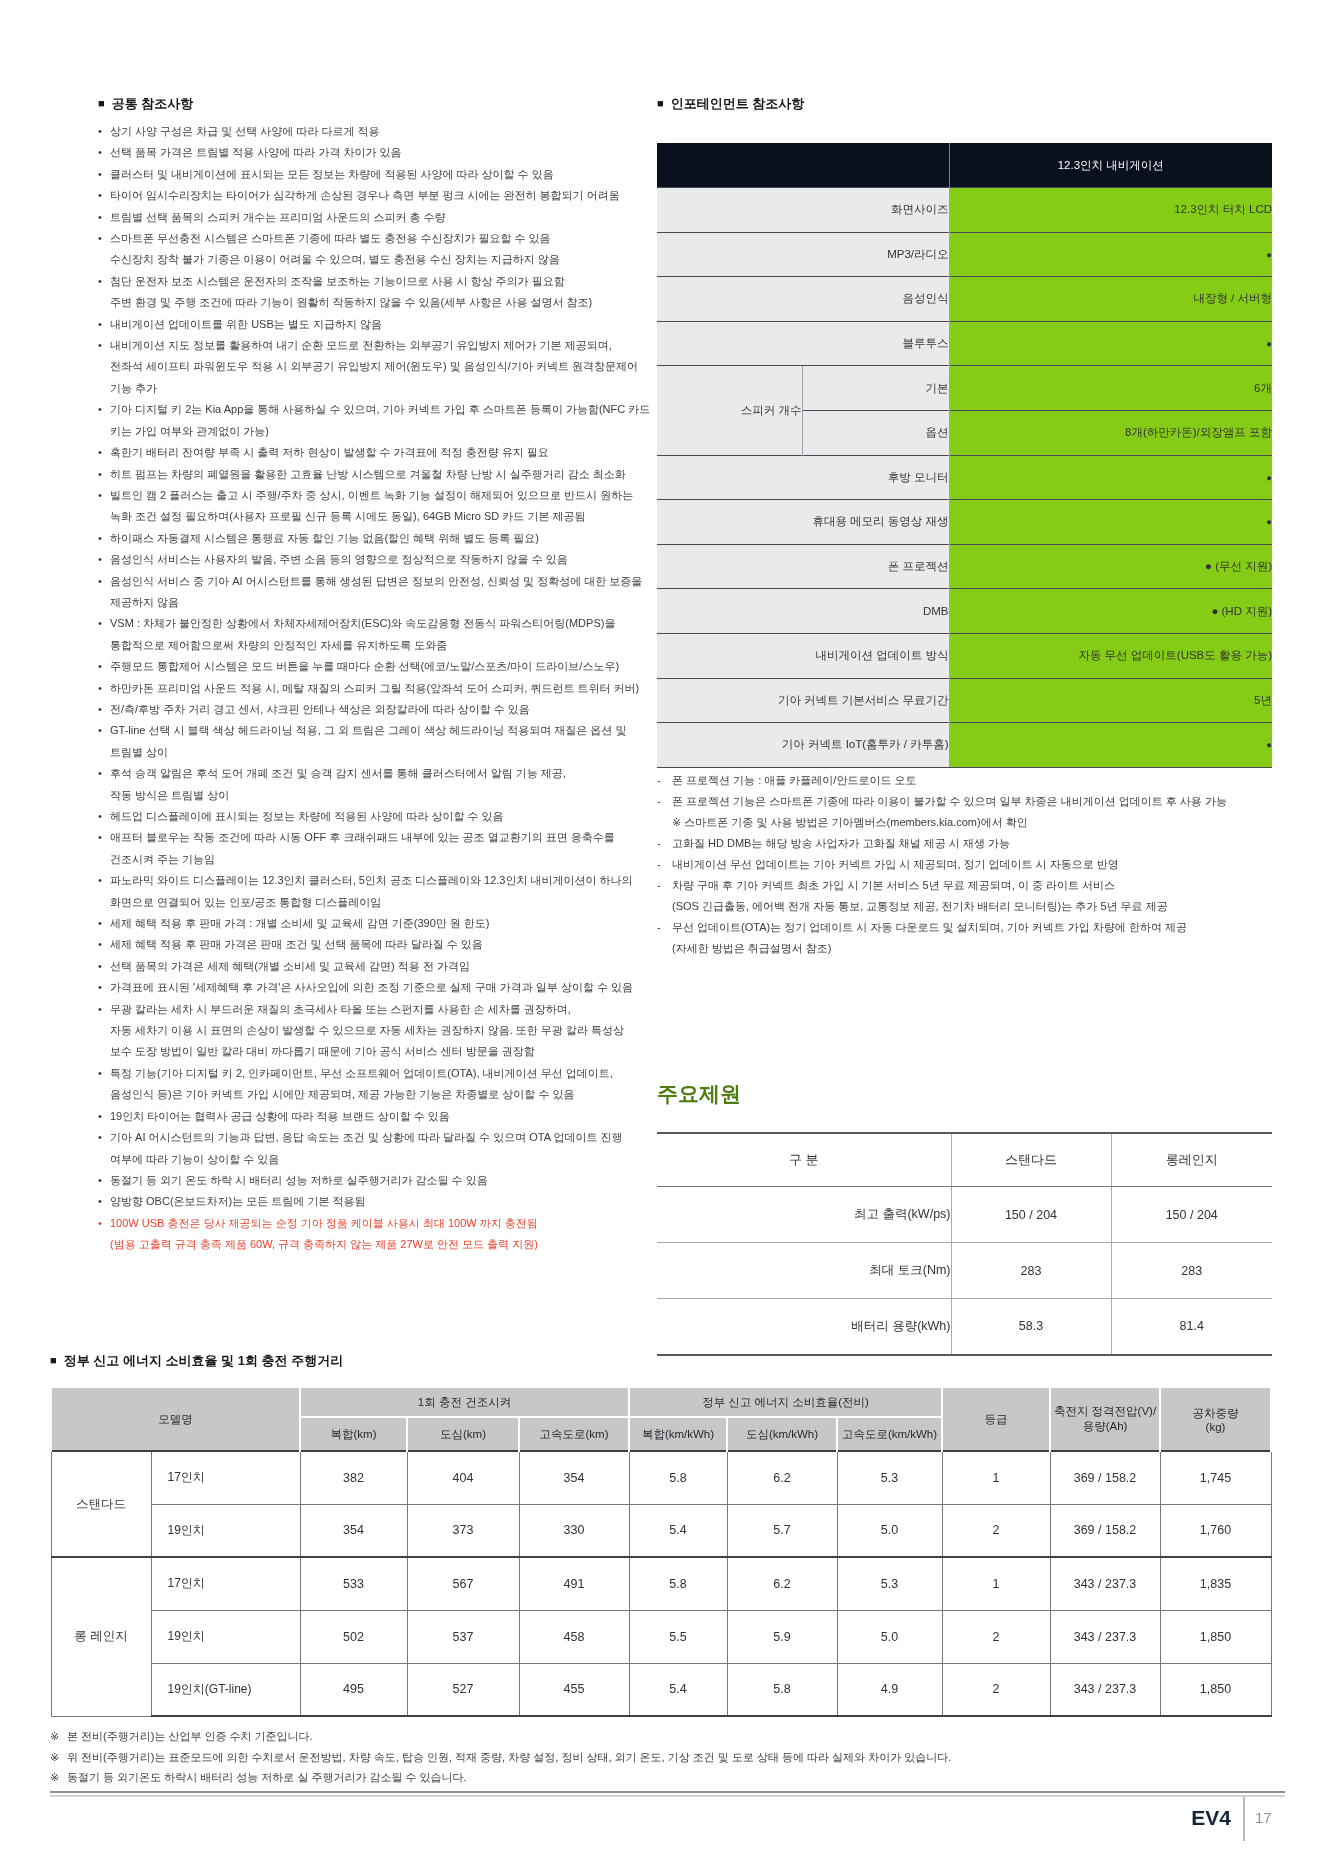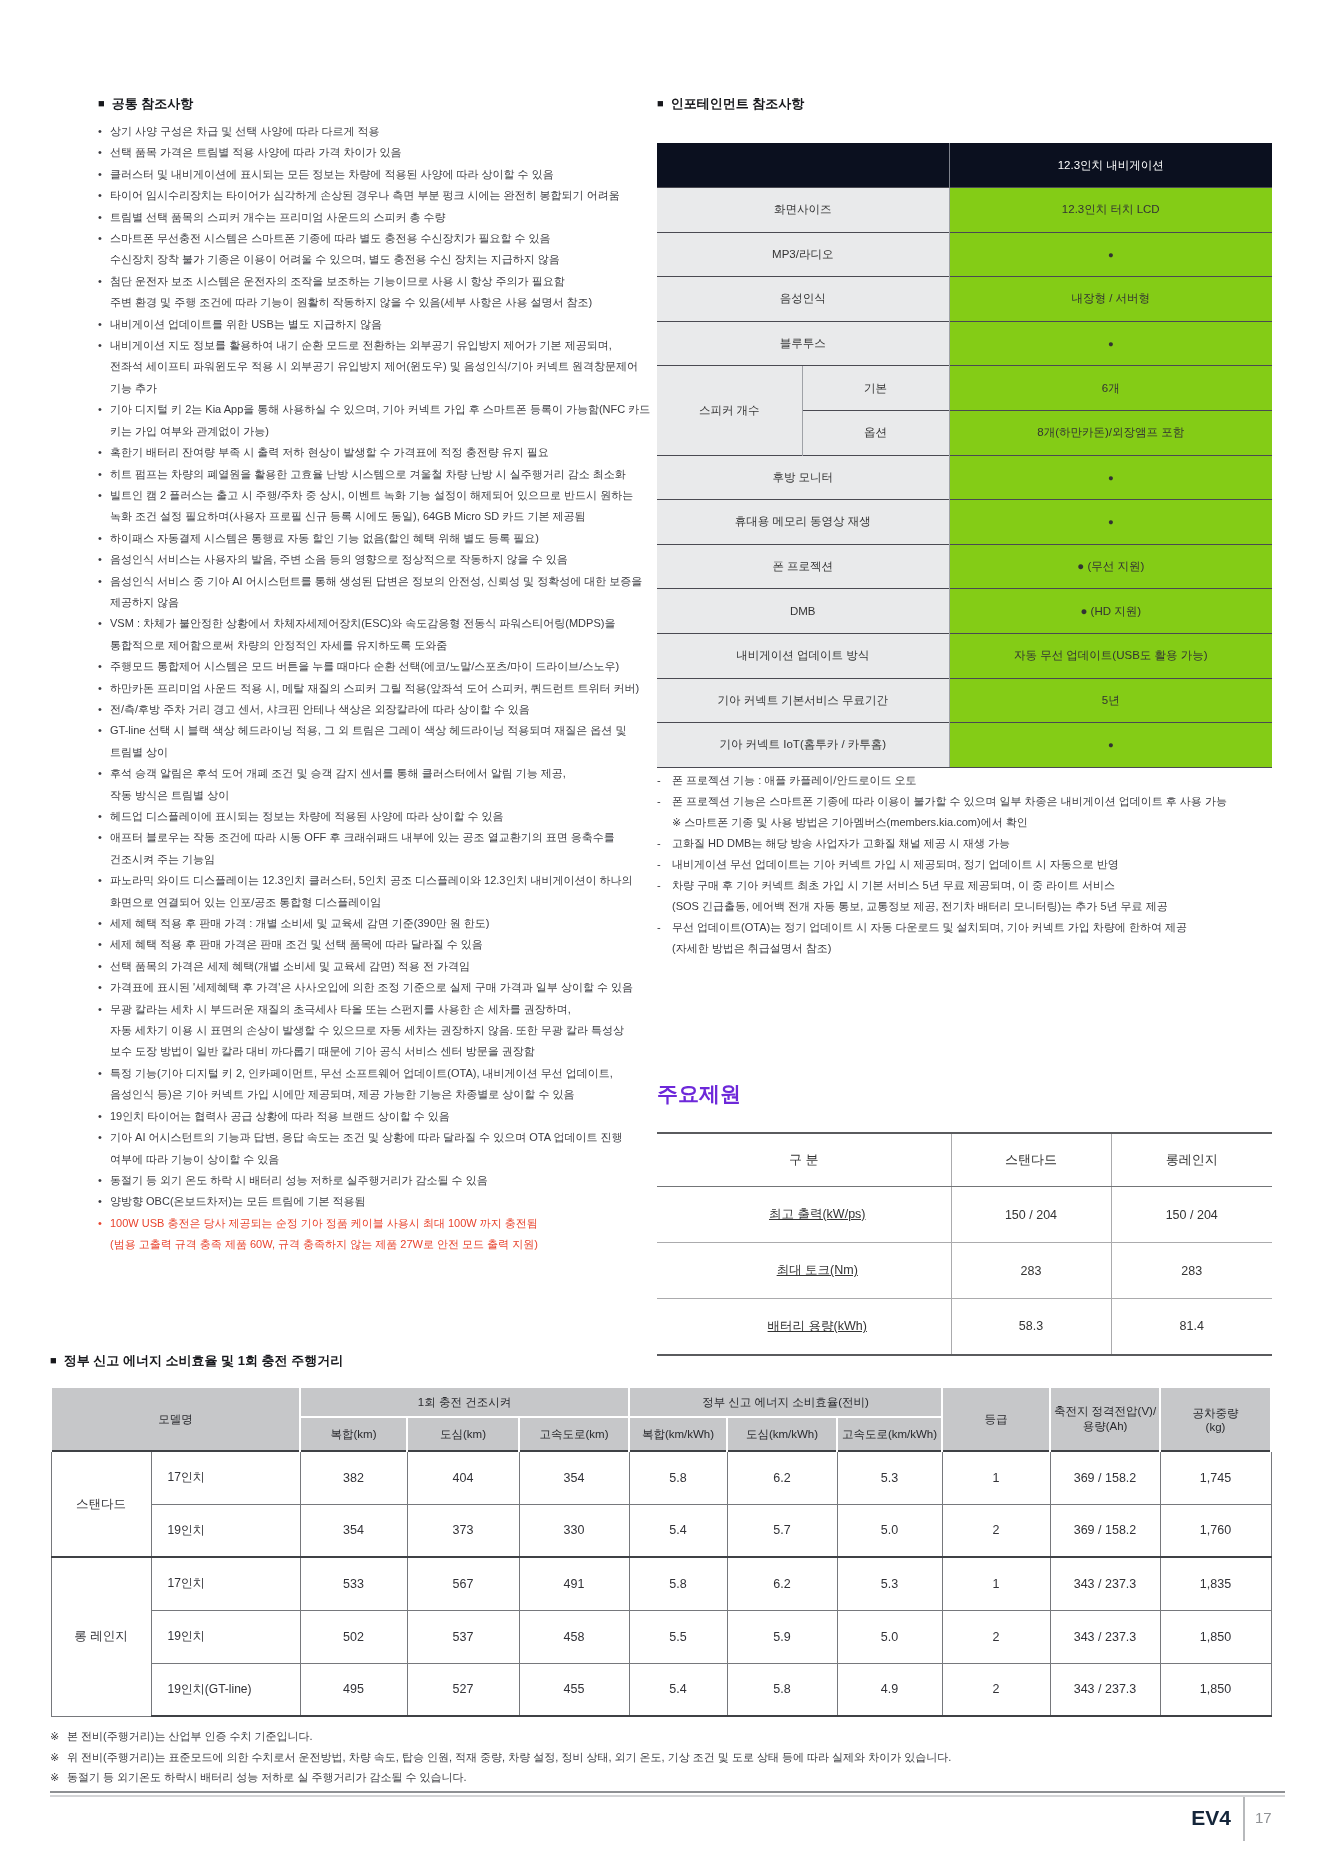--- a/index.html
+++ b/index.html
@@ -18,42 +18,42 @@
   .note-item .bullet { width:12px; flex:none; }
   .note-text { white-space:pre; }
   .note-item.red { color:var(--red,#e8432d); }
 
   
   #info-table { position:absolute; left:657px; top:143px; width:615px; border-collapse:collapse; table-layout:fixed; }
   #info-table td { text-align:center; vertical-align:middle; padding:0; }
   #info-table .ihead td { background:var(--navy,#0b101f); height:44px; border:none; }
   #info-table .ihead .hval { color:#fff; font-size:11.5px; border-left:1.5px solid #7e828c; }
   #info-table tr.irow { height:44.6px; }
-  #info-table tr.irow td { border-top:1px solid #4a4a52; font-size:11.5px; color:#333; }
+  #info-table tr.irow td { border-top:1px solid #4a4a52; font-size:11.5px; color:#333;text-align:right; }
   #info-table tr.irow:last-child td { border-bottom:1.5px solid #4a4a52; }
   #info-table .lbl { background:#e9eaeb; }
   #info-table .val { background:#84cc16; border-left:1.5px solid #9fa2a7; }
   #info-table .slbl { border-left:1px solid #9fa2a7; }
   #info-table .val.dot-only { font-size:9.5px; }
 
   
   #info-notes { position:absolute; left:657px; top:770px; width:650px; }
   .info-note { display:flex; font-size:11px; line-height:21px; color:#3a3a3f; }
   .info-note .dash { width:15px; flex:none; }
 
   
-  #specs-title { position:absolute; left:657px; top:1080px; font-size:21px; font-weight:bold; color:#6d28d9; }
+  #specs-title { position:absolute; left:657px; top:1080px; font-size:21px; font-weight:bold; color:#4d7c0f; }
   #specs-table { position:absolute; left:657px; top:1132px; width:615px; border-collapse:collapse; table-layout:fixed;
     border-top:2px solid #5a5b5e; border-bottom:2px solid #5a5b5e; }
   #specs-table td { text-align:center; vertical-align:middle; font-size:12.5px; color:#333; padding:0; }
   #specs-table td + td { border-left:1px solid #ababad; }
   #specs-table .spec-head td { height:52px; font-size:13px; border-bottom:1px solid #737578; }
   #specs-table tr.spec-row { height:56px; }
   #specs-table tr.spec-row + tr.spec-row td { border-top:1px solid #ababad; }
-  #specs-table tr.spec-row td:first-child { text-align:center; padding-left:27px;text-decoration:underline; }
+  #specs-table tr.spec-row td:first-child { text-align:right; padding-left:27px; }
 
   
   #eff-title { top:1352px; left:50px; }
   #eff-table { position:absolute; left:50px; top:1386px; width:1222px; border-collapse:collapse; table-layout:fixed; }
   #eff-table thead th { background:#c6c7c9; border:2px solid #fff; border-bottom:none; font-weight:normal;
     font-size:11.5px; color:#28292d; text-align:center; vertical-align:middle; white-space:pre-line; padding:0; }
   #eff-table thead tr:first-child { height:30px; }
   #eff-table thead tr:last-child { height:34px; }
   #eff-table tbody tr { height:53px; }
   #eff-table tbody td { border:1px solid #76787c; background:#fff; text-align:center; vertical-align:middle;

